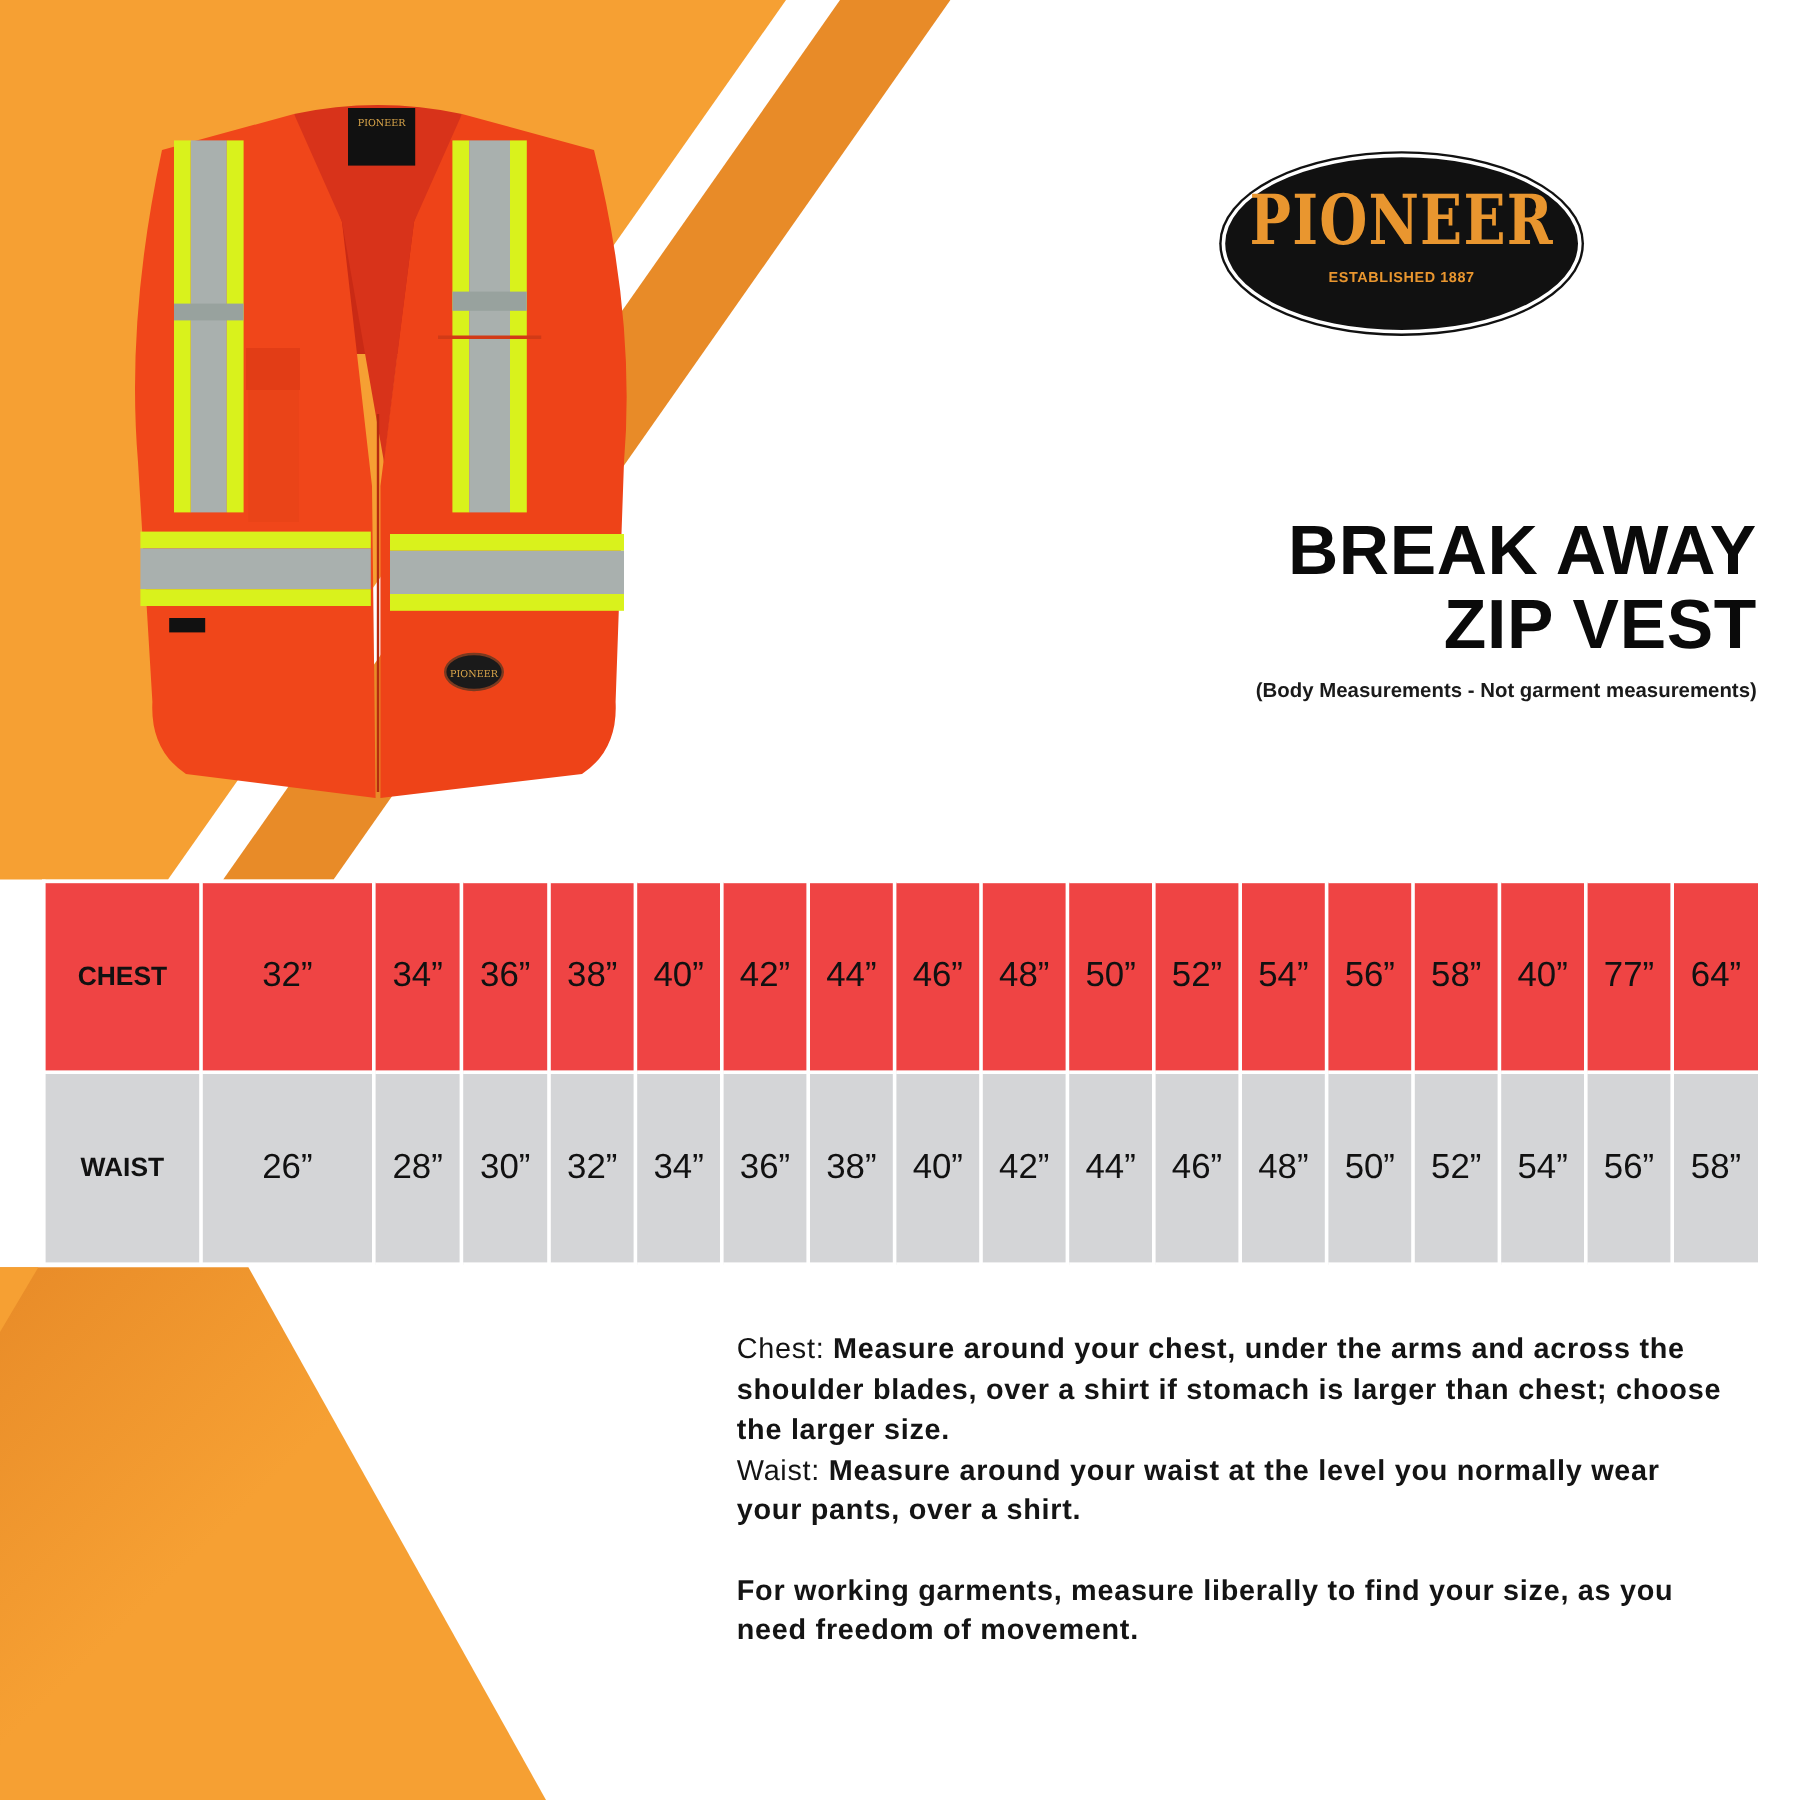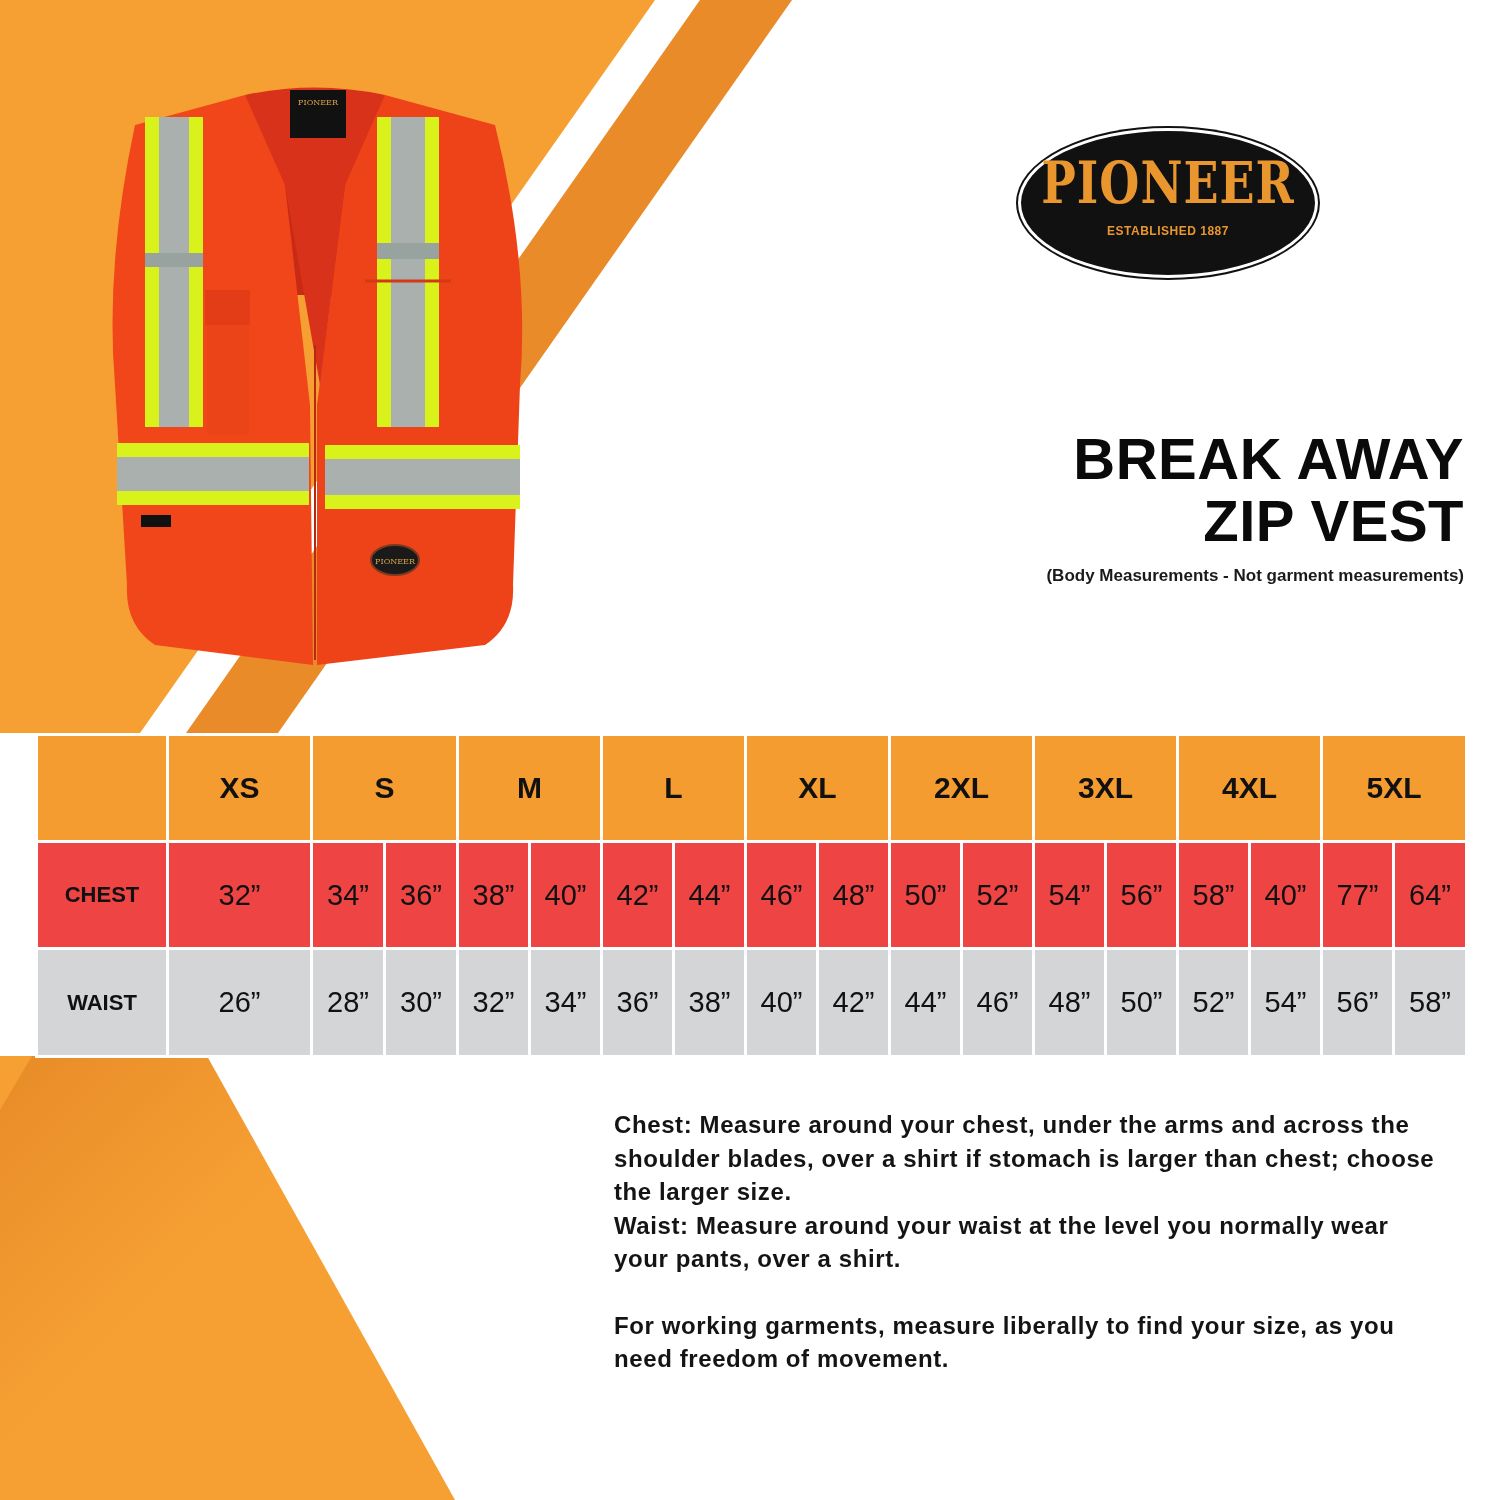--- a/index.html
+++ b/index.html
@@ -33,21 +33,21 @@
   .size-table .row-waist td { background: #D4D5D7; height: 108px; margin-top: 13px; }
   .size-table .row-label { font-size: 22px; font-weight: bold; color: #111; }
   .size-table .val { font-size: 29px; color: #111; text-align: center; }
   .size-table .sub { border-left-width: 2px; }
 
   
   .notes { position: absolute; left: 614px; top: 1108px; width: 830px; font-size: 24px; line-height: 33.5px;
     font-weight: bold; color: #141414; letter-spacing: 0.6px; }
   .notes p { margin: 0; }
   .notes .gap { height: 33px; }
-  .notes .lbl { font-weight: bold; }
+  .notes .lbl { font-weight: normal; }
 
   .vest { position: absolute; left: 95px; top: 85px; width: 440px; height: 580px; }
 </style>
 </head>
 <body>
 
 <svg class="bg" viewBox="0 0 1500 1500" xmlns="http://www.w3.org/2000/svg">
 
   <polygon points="0,0 655,0 140,733 0,733" fill="#F6A033"></polygon>
 
@@ -133,32 +133,20 @@
     <col style="width:72px">
       <col style="width:72px">
     <col style="width:72px">
       <col style="width:72px">
     <col style="width:72px">
       <col style="width:72px">
     <col style="width:72px">
       <col style="width:73px">
   </colgroup>
   <tbody>
-      <tr class="hdr">
-    <th></th>
-    <th>XS</th>
-    <th colspan="2">S</th>
-    <th colspan="2">M</th>
-    <th colspan="2">L</th>
-    <th colspan="2">XL</th>
-    <th colspan="2">2XL</th>
-    <th colspan="2">3XL</th>
-    <th colspan="2">4XL</th>
-    <th colspan="2">5XL</th>
-  </tr>
   <tr class="row-chest">
     <td class="row-label">CHEST</td>
     <td class="val">32”</td>
     <td class="val">34”</td>
     <td class="val sub">36”</td>
     <td class="val">38”</td>
     <td class="val sub">40”</td>
     <td class="val">42”</td>
     <td class="val sub">44”</td>
     <td class="val">46”</td>

